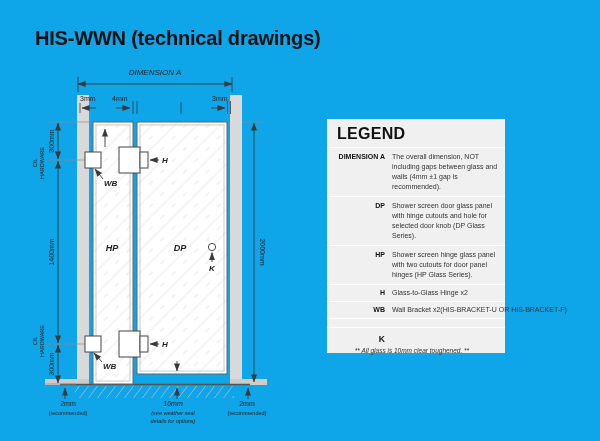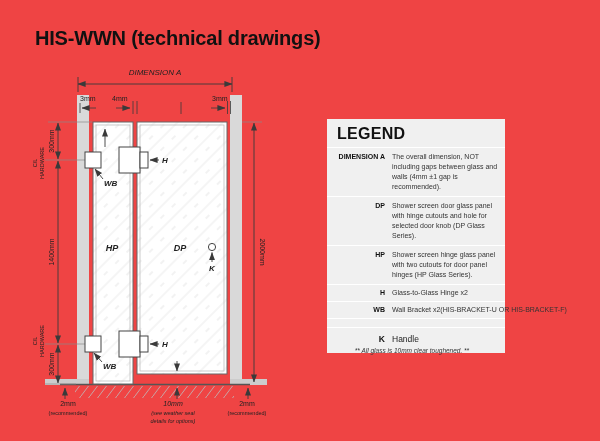--- a/index.html
+++ b/index.html
@@ -1,17 +1,17 @@
 <!DOCTYPE html>
 <html><head>
 <meta charset="utf-8">
 <style>
   html,body{margin:0;padding:0;background:#fff;}
   body{width:600px;height:441px;overflow:hidden;font-family:"Liberation Sans",sans-serif;}
-  .page{position:relative;width:600px;height:441px;background:#ef4444;}
+  .page{position:relative;width:600px;height:441px;background:#0ea5e9;}
   .title{position:absolute;left:35px;top:27px;font-size:20px;font-weight:bold;color:#111;letter-spacing:-0.2px;}
   svg text{fill:#222;}
   .dim-text{font-family:"Liberation Sans",sans-serif;font-size:7px;}
   .dim-text-sm{font-family:"Liberation Sans",sans-serif;font-size:5.5px;}
   .dima-text{font-family:"Liberation Sans",sans-serif;font-size:8px;font-style:italic;}
   .hw-lbl{font-family:"Liberation Sans",sans-serif;font-size:8px;font-style:italic;font-weight:bold;}
   .panel-lbl{font-family:"Liberation Sans",sans-serif;font-size:9px;font-style:italic;font-weight:bold;}
   .note-val{font-family:"Liberation Sans",sans-serif;font-size:7px;}
   .note-sm{font-family:"Liberation Sans",sans-serif;font-size:5.5px;}
   .note-it{font-style:italic;}
@@ -188,19 +188,18 @@
 
     <div class="legend-row row-wb">
       <div class="term">WB</div>
       <div class="desc">Wall Bracket x2(HIS-BRACKET-U OR HIS-BRACKET-F)</div>
     </div>
 
     <div class="legend-spacer"></div>
 
     <div class="legend-row row-k">
       <div class="term">K</div>
-      <div class="desc">Handle</div>
     </div>
   </div>
 
   <div class="footnote">** All glass is 10mm clear toughened. **</div>
 
 </div>
 
 </body></html>

